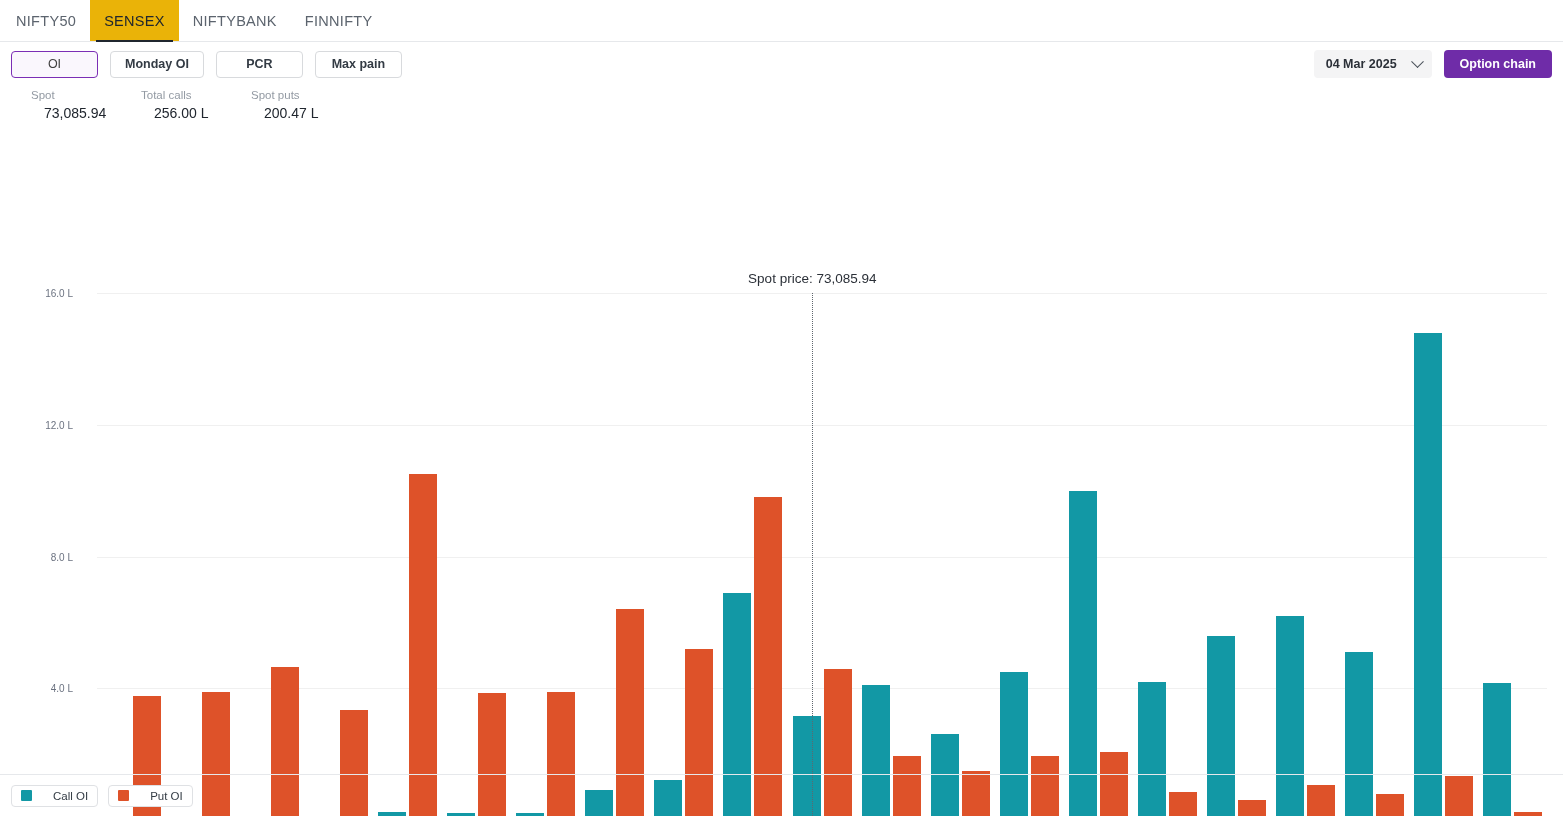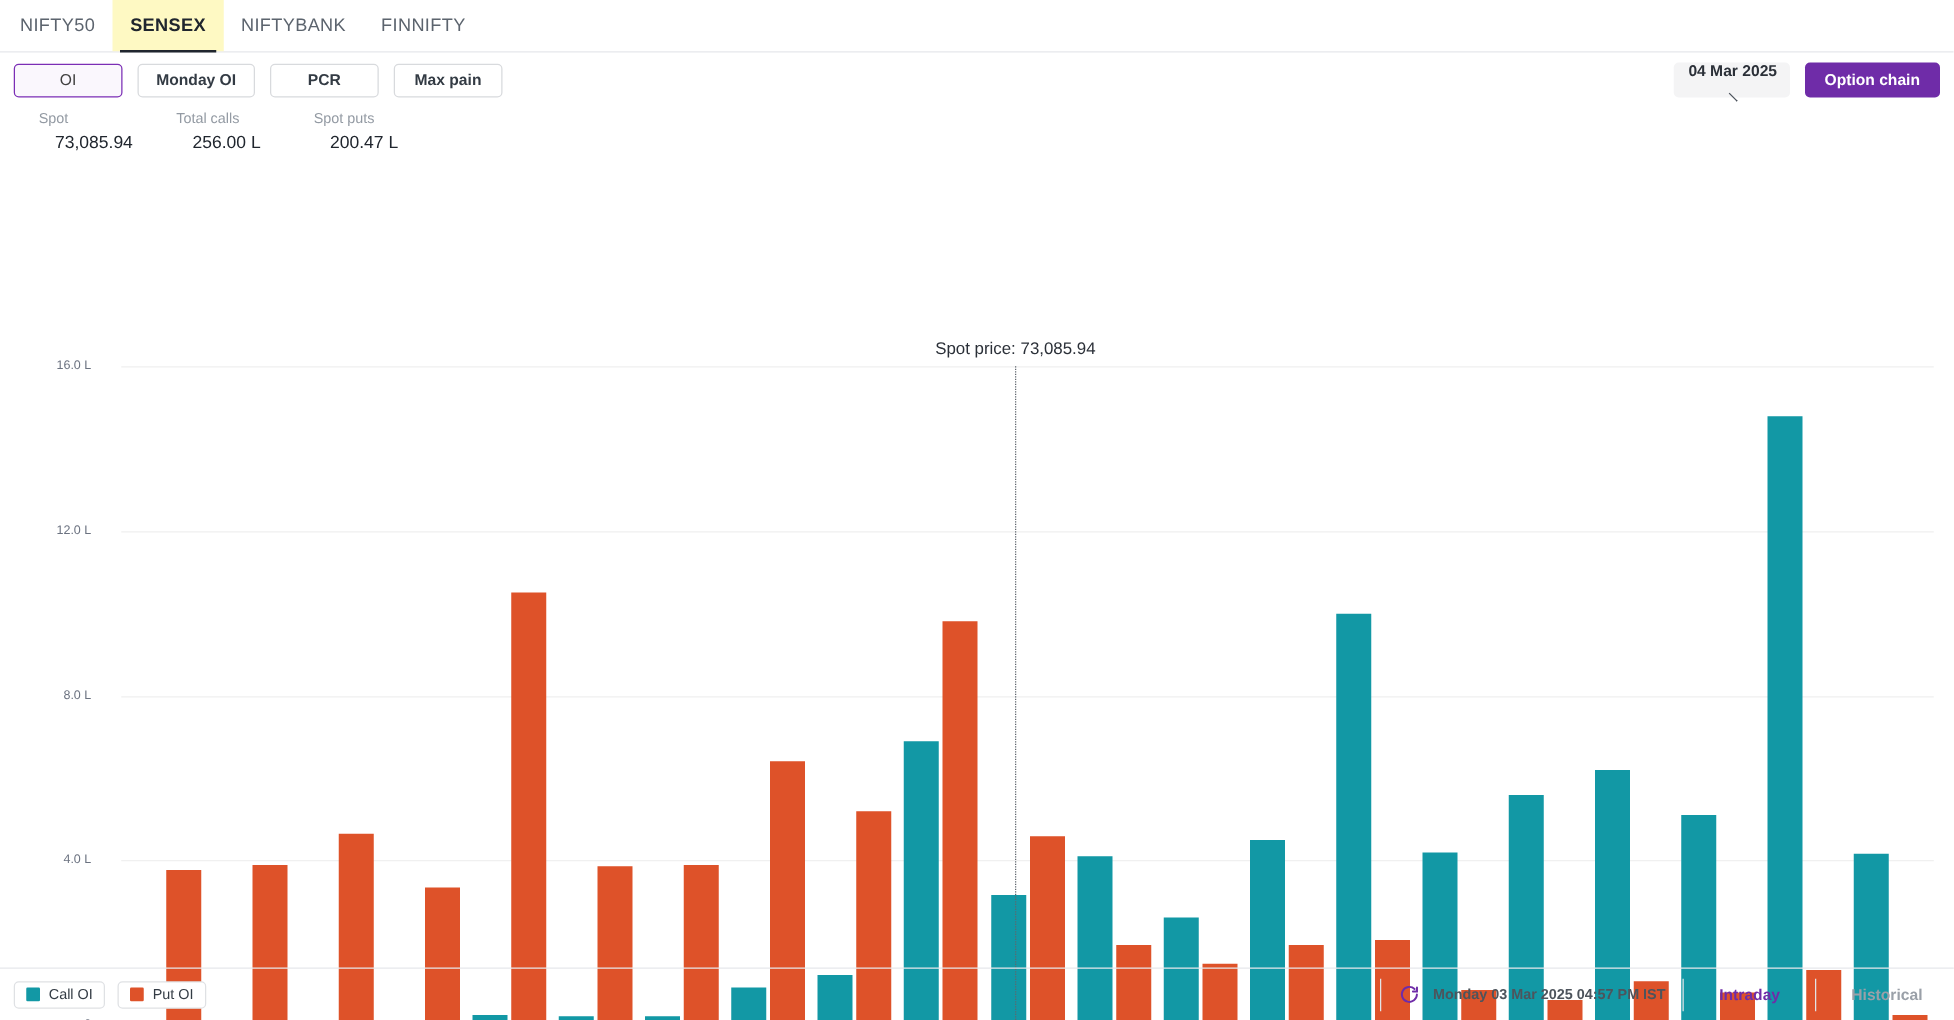--- a/index.html
+++ b/index.html
@@ -27,22 +27,22 @@
     color: #5c646e;
     letter-spacing: .3px;
     position: relative;
     cursor: pointer;
     background: transparent;
     border: none;
     font-family: inherit;
   }
   .tab.active {
     color: #20262e;
-    font-weight: bold;
-    background: #fef9c3;
+    font-weight: normal;
+    background: #eab308;
   }
   .tab.active::after {
     content: "";
     position: absolute;
     left: 6px; right: 6px; bottom: -1px;
     height: 2.5px;
     background: #20262e;
   }
 
   
@@ -85,21 +85,20 @@
     display: flex; align-items: center; gap: 16px;
     padding: 0 10px 0 12px;
     background: #f4f4f5;
     border: none;
     border-radius: 4px;
     font-size: 12.5px;
     font-weight: bold;
     color: #2b3038;
     font-family: inherit;
     cursor: pointer;
-    flex-direction: column;
   }
   .chev {
     width: 9px; height: 9px;
     border-right: 1.7px solid #4a515a;
     border-bottom: 1.7px solid #4a515a;
     transform: rotate(45deg) translate(-2px,-2px);
   }
   .primarybtn {
     height: 28px;
     padding: 12px 16px;
@@ -175,21 +174,21 @@
     left: 0; right: 0; bottom: 0;
     height: 42px;
     border-top: 1px solid #e6e8eb;
     display: flex;
     align-items: center;
     padding: 0 11px;
   }
   .legend { display: flex; gap: 10px; }
   .legend-pill {
     height: 22px;
-    display: flex; align-items: center; gap: 7px;
+    display: flex; align-items: center; gap: 21px;
     padding: 0 9px;
     border: 1px solid #dfe1e4;
     border-radius: 4px;
     font-size: 11.5px;
     color: #333b44;
     background: #fff;
     cursor: pointer;
   }
   .swatch { width: 11px; height: 11px; border-radius: 1px; }
   .footer-right {
@@ -317,27 +316,13 @@
     <div class="legend-pill">
       <span class="swatch" id="sw-call" style="background: rgb(18, 152, 165);"></span>
       <span>Call OI</span>
     </div>
     <div class="legend-pill">
       <span class="swatch" id="sw-put" style="background: rgb(222, 82, 41);"></span>
       <span>Put OI</span>
     </div>
   </div>
 
-  <div class="footer-right">
-    <div class="sep"></div>
-    <span class="refresh-icon">
-      <svg width="17" height="17" viewBox="0 0 24 24" fill="none" stroke="currentColor" stroke-width="2.2" stroke-linecap="round">
-        <path d="M20.5 12a8.5 8.5 0 1 1-2.6-6.1"></path>
-        <path d="M20.6 4.2v4.6h-4.6"></path>
-      </svg>
-    </span>
-    <span class="ts">Monday 03 Mar 2025 04:57 PM IST</span>
-    <div class="sep"></div>
-    <button class="modebtn active">Intraday</button>
-    <div class="sep"></div>
-    <button class="modebtn">Historical</button>
-  </div>
 </div>
 
 </body></html>

